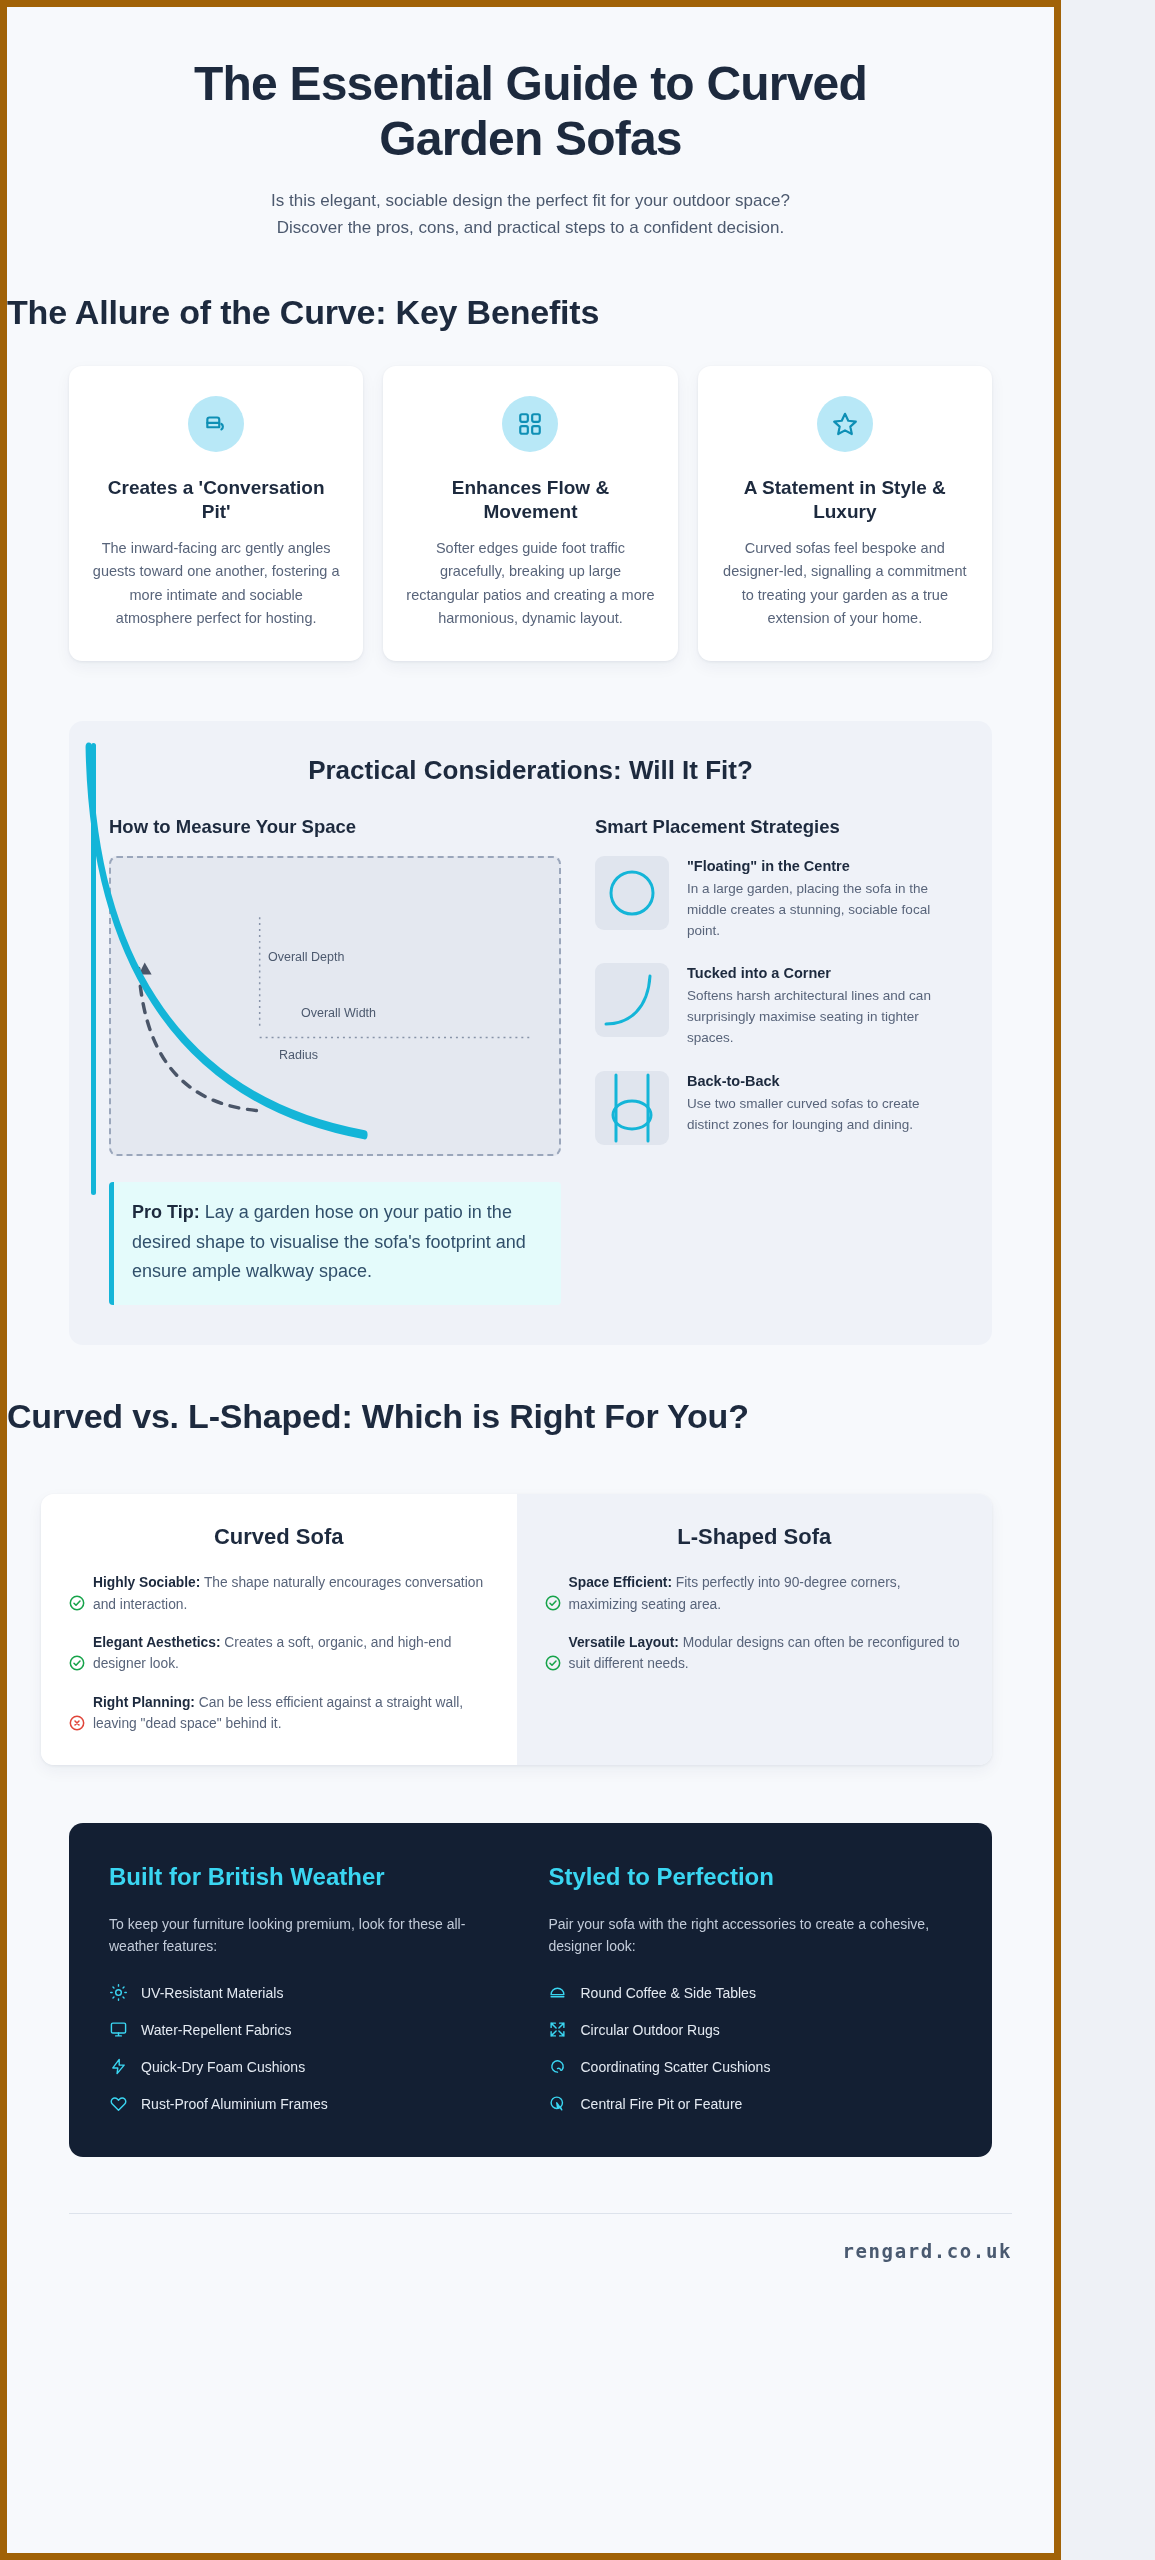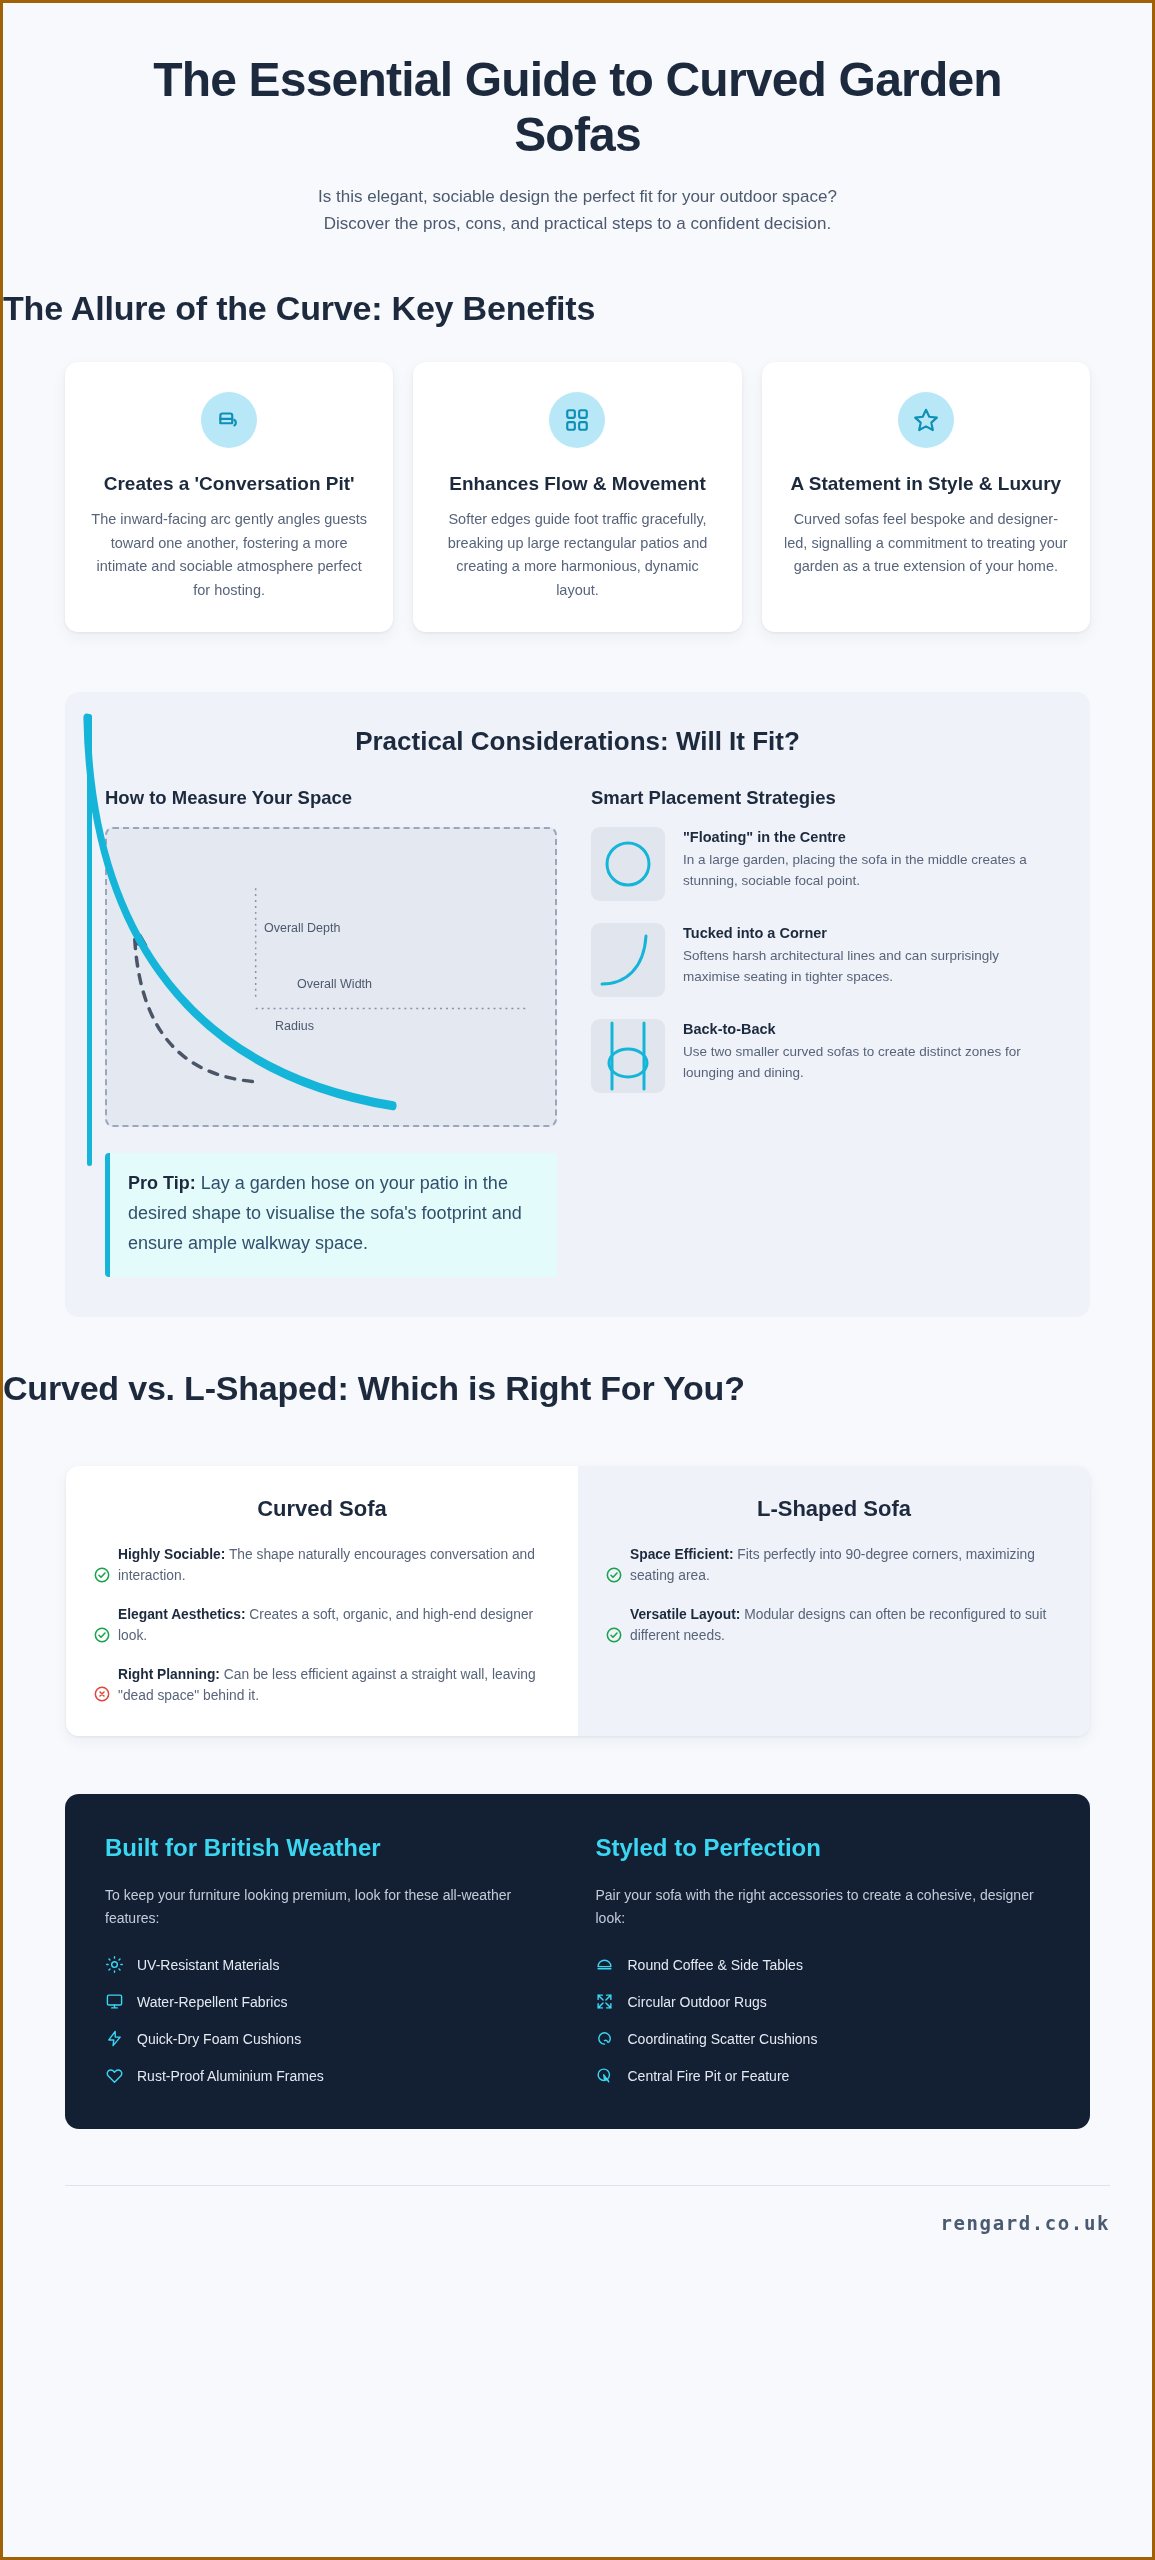--- a/index.html
+++ b/index.html
@@ -2,24 +2,24 @@
 <html><head>
 <meta charset="utf-8">
 <style>
   * { box-sizing: border-box; margin: 0; padding: 0; }
   html, body {
     width: 1155px;
     background: #eef1f6;
     font-family: "Liberation Sans", sans-serif;
   }
   .page {
-    width: 1155px;
+    width: 1061px;
     min-height: 2560px;
     background: #f7f9fc;
-    border: 3px solid #a16207;
+    border: 7px solid #a16207;
     padding: 0 0 18px 0;
     position: relative;
   }
 
   
   .header { padding: 50px 60px 0 60px; text-align: center; }
   .title {
     font-size: 48px;
     font-weight: 700;
     line-height: 1.14;
@@ -163,21 +163,21 @@
     margin-bottom: 5px;
   }
   .strat-body {
     font-size: 13.5px;
     line-height: 1.55;
     color: #58647a;
   }
 
   
   .compare-wrap {
-    margin: 58px 62px 0 63px;
+    margin: 58px 62px 0 34px;
     display: flex;
     border-radius: 13px;
     overflow: hidden;
     box-shadow: 0 1px 3px rgba(25,40,70,.07), 0 6px 16px rgba(25,40,70,.05);
   }
   .compare-col { flex: 1; padding: 30px 28px 30px 28px; }
   .compare-col.curved { background: #ffffff; }
   .compare-col.lshaped { background: #eff2f8; }
   .compare-title {
     text-align: center;

